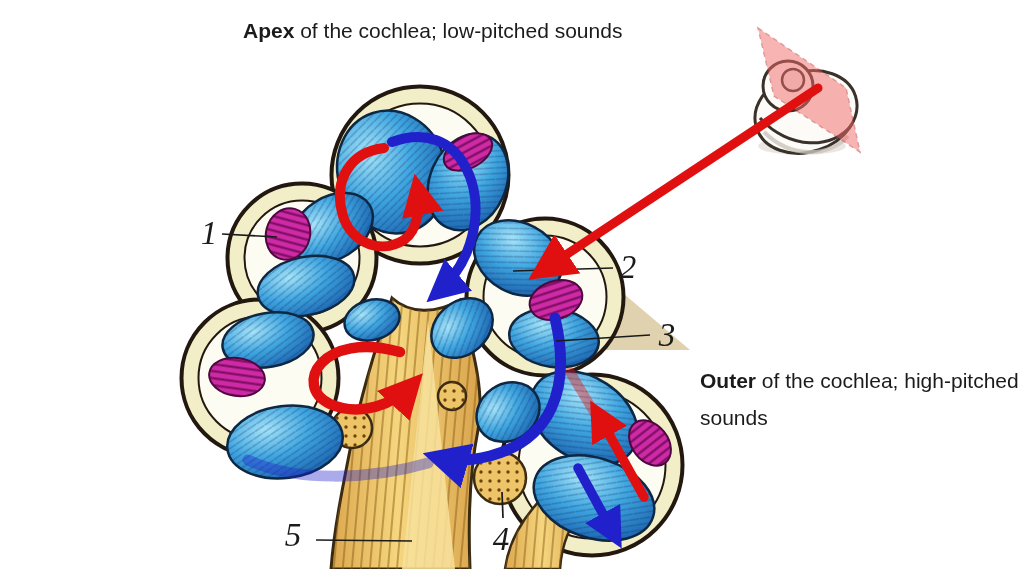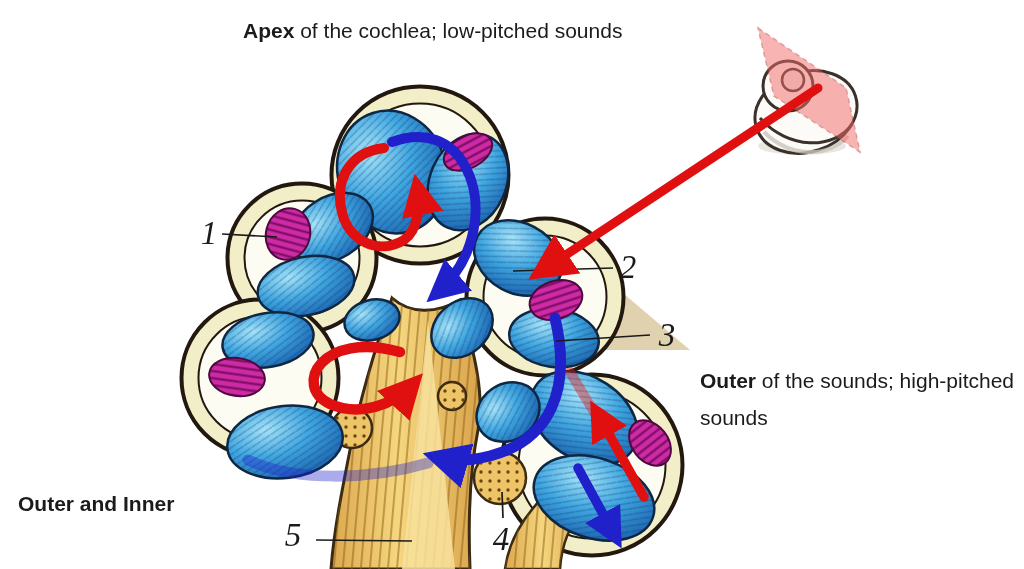--- a/index.html
+++ b/index.html
@@ -205,17 +205,16 @@
     <circle cx="788" cy="86" r="25" fill="#fcfbf7" stroke="#3a322a" stroke-width="3"></circle>
     <circle cx="793" cy="80" r="11" fill="#f1efe8" stroke="#3a322a" stroke-width="2.5"></circle>
     <polygon points="758,28 846,88 860,152 774,96" style="fill:var(--section-plane-pink,#f26a6a)" opacity="0.5" stroke="#c03838" stroke-width="1.5" stroke-dasharray="5,4"></polygon>
   </g>
 
   <path class="arrow" d="M 818,88 L 540,272" style="stroke:var(--arrow-red,#e01010)" stroke-width="9" marker-end="url(#mredbig)"></path>
 </svg>
 
   <div class="cap cap-apex"><b>Apex</b><span> of the cochlea; low-pitched sounds</span></div>
 
-  <div class="cap cap-base"><b>Outer</b><span> of the sounds; high-pitched</span><br><span>sounds</span></div>
-
-  <div class="cap cap-outer">Outer and Inner</div>
+  <div class="cap cap-base"><b>Outer</b><span> of the cochlea; high-pitched</span><br><span>sounds</span></div>
+
 
 </div>
 
 </body></html>

